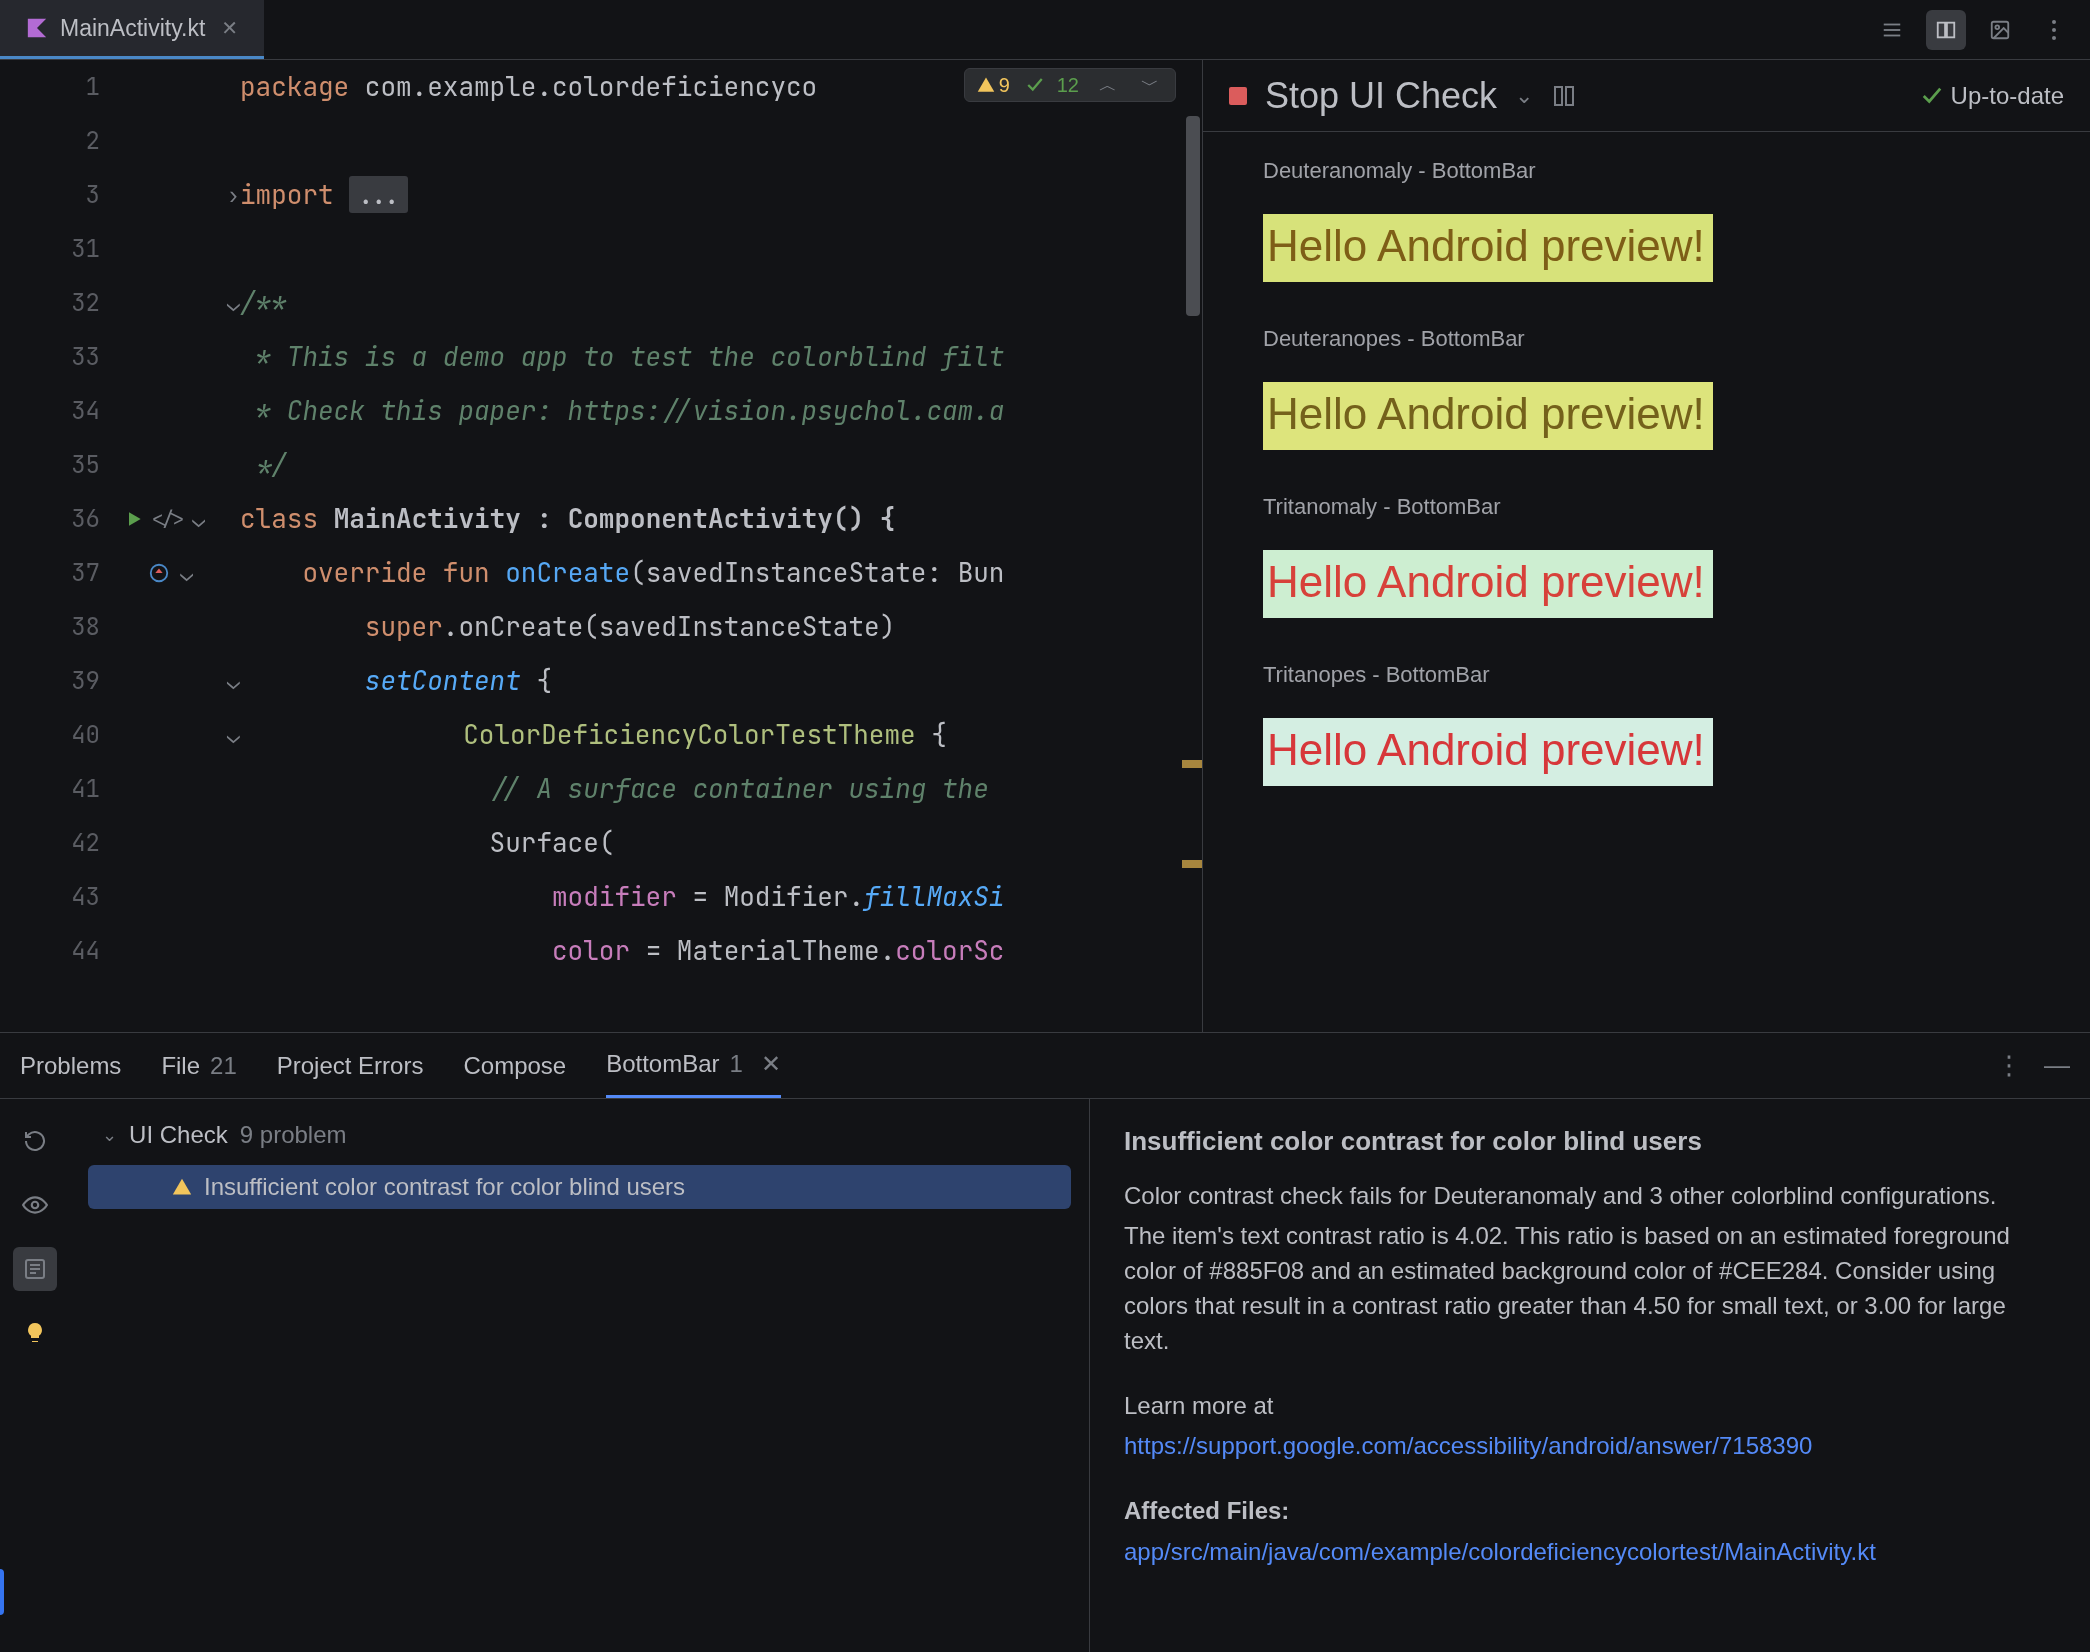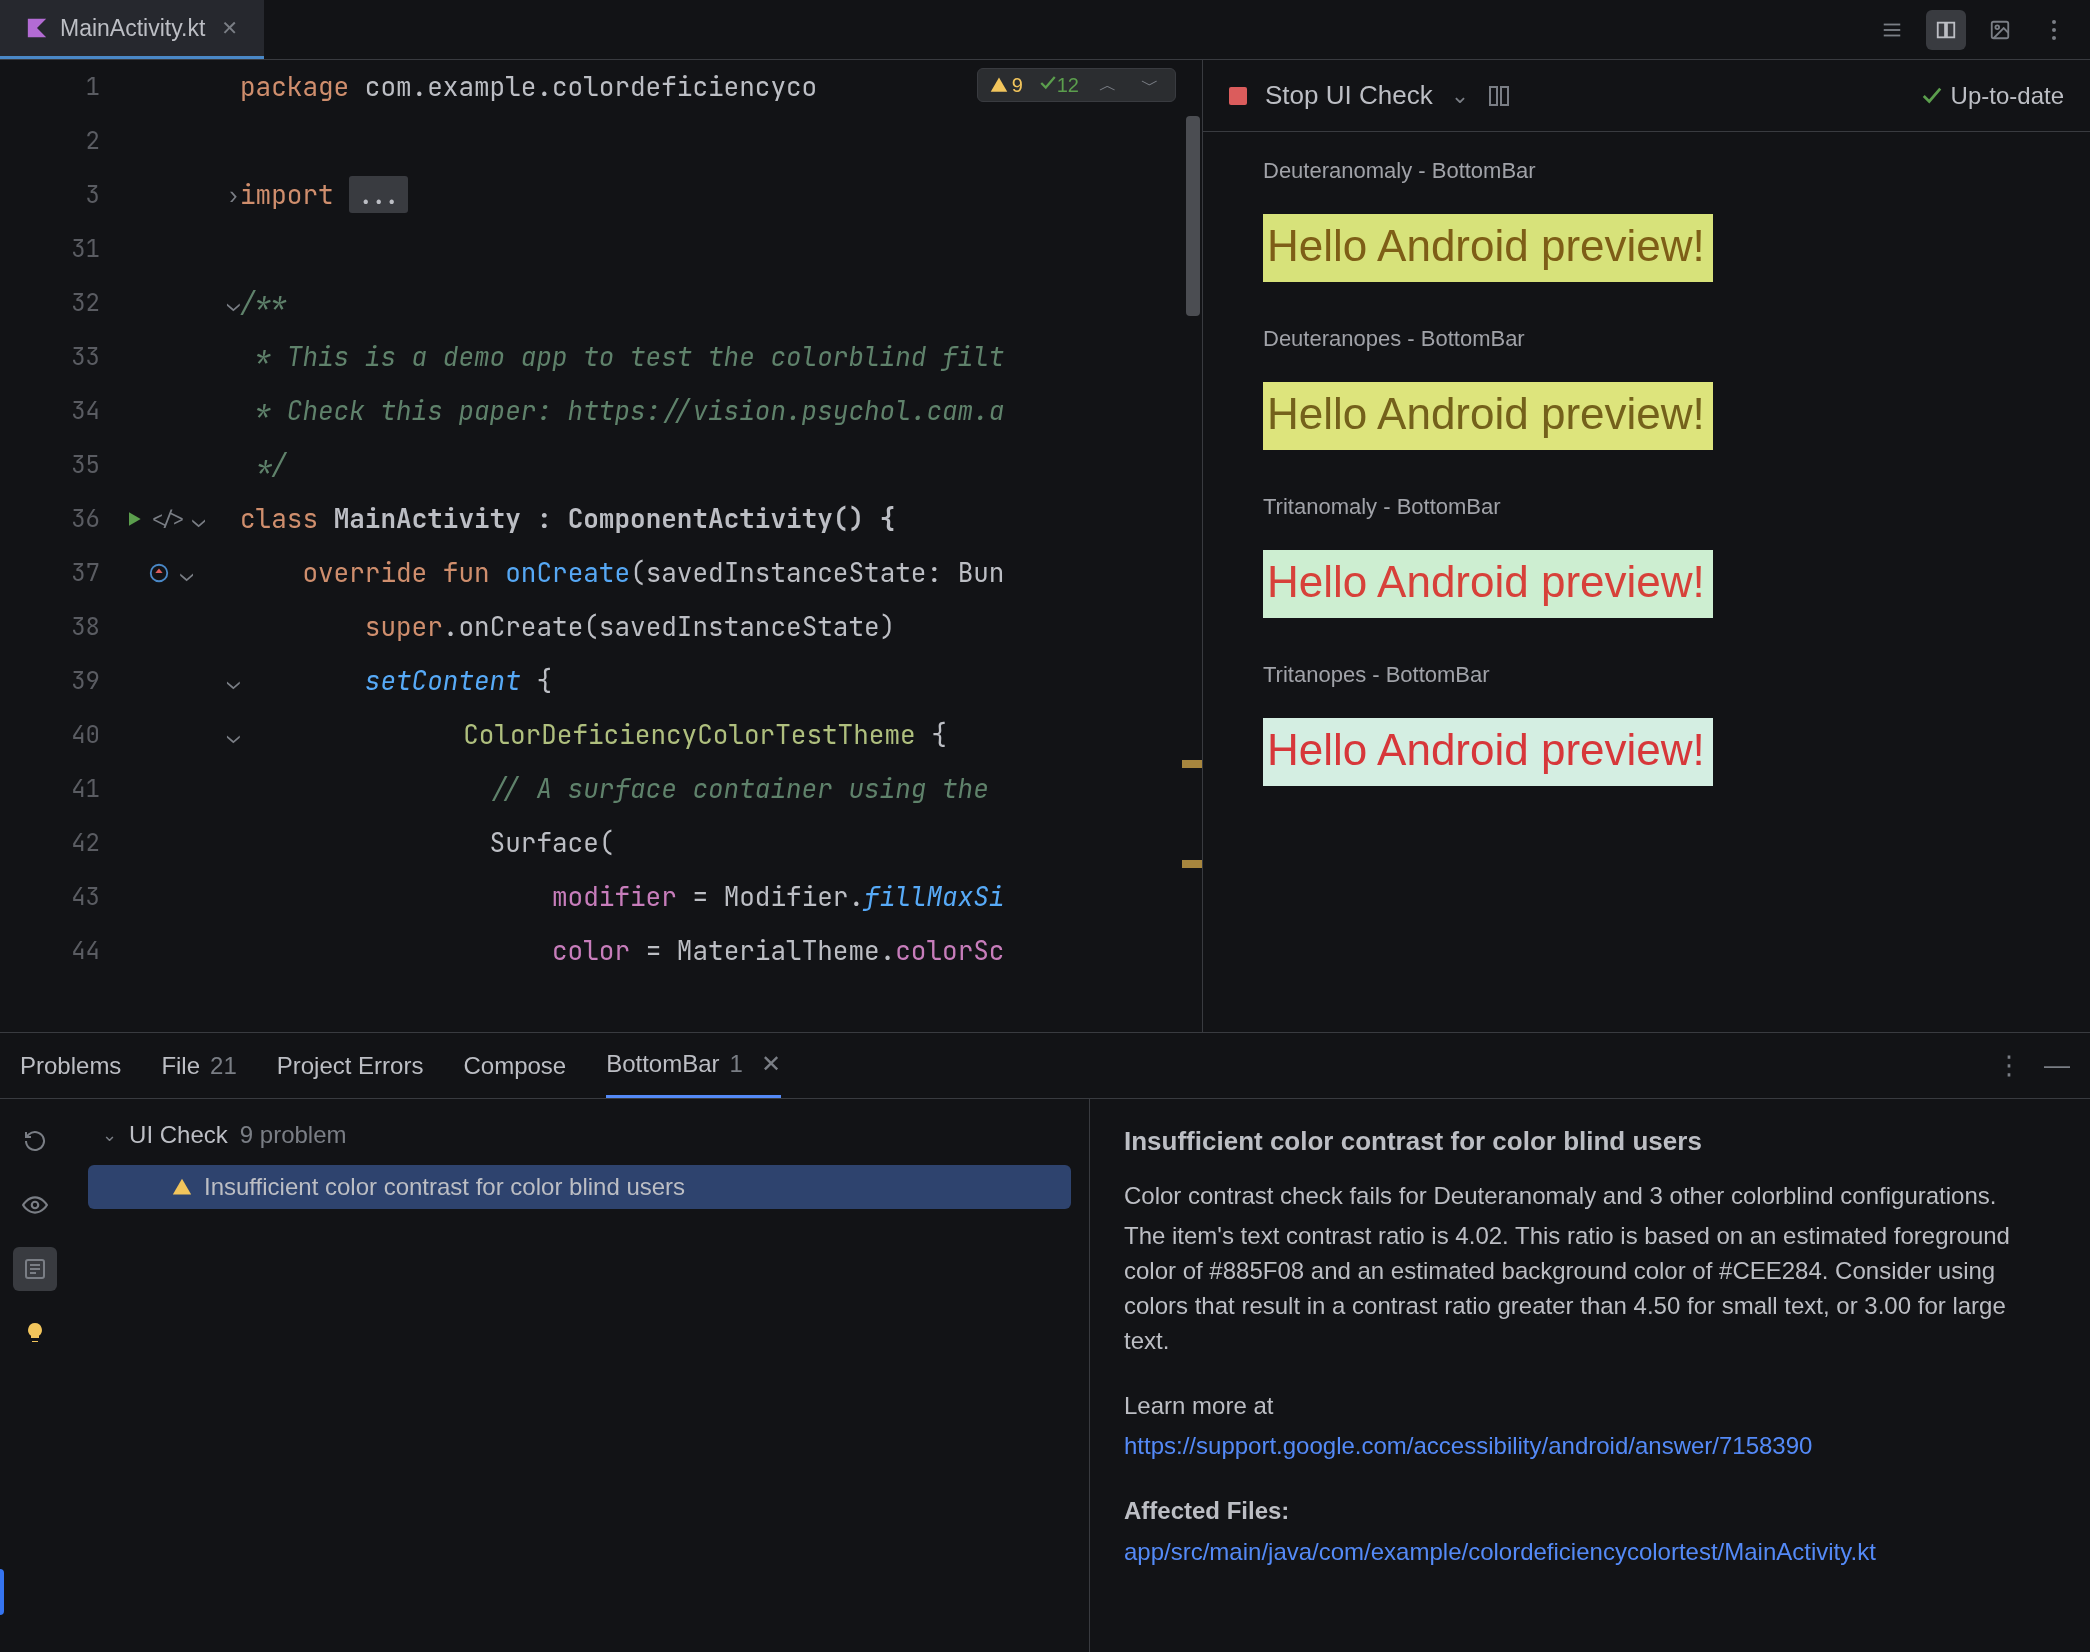--- a/index.html
+++ b/index.html
@@ -58,30 +58,30 @@
   .cls { color:var(--fg);font-weight:bold; }
   .fn  { color:var(--func); }
   .fni { color:var(--funcItalic); font-style:italic; }
   .fld { color:var(--field); }
   .ty  { color:var(--type);margin-left:36px; }
   .op  { color:var(--fg); }
 
   
   .inspect-chip { position:absolute; top:8px; right:26px; background:#2b2d30; border:1px solid #393b40; border-radius:6px; padding:4px 12px; display:flex; gap:16px; align-items:center; font-size:20px; }
   .inspect-chip .warn { color:var(--warn-yellow); display:flex; align-items:center; gap:4px;}
-  .inspect-chip .ok { color:var(--ok-green); display:flex; gap:0;}
+  .inspect-chip .ok { color:var(--ok-green); display:flex; align-items:center; gap:13px;}
   .inspect-chip .nav { color:var(--fg-dim); font-size:18px; padding:0 4px;}
 
   .scroll-hint { position:absolute; right:2px; top:56px; width:14px; height:200px; background:#4b4d52; border-radius:4px; }
   .yellow-mark { position:absolute; right:0; width:20px; height:8px; background:#a7863e; }
 
   
   .preview-header { height:72px; display:flex; align-items:center; padding:0 26px; gap:18px; border-bottom:1px solid var(--border);}
   .preview-header .stop-sq { width:18px; height:18px; background:var(--red-stop); border-radius:2px; }
-  .preview-header .title { font-size:26px; }
+  .preview-header .title { font-size:36px; }
   .preview-header .chev { color:var(--fg-dim); }
   .preview-header .layout-icon { color:var(--fg-dim); }
   .preview-header .spacer { flex:1; }
   .preview-header .status { display:flex; align-items:center; gap:8px; font-size:24px; }
 
   .preview-body { flex:1; overflow:auto; padding:26px 36px; display:flex; flex-direction:column; gap:44px; }
   .preview-group { display:flex; flex-direction:column; gap:30px;margin-left:24px; }
   .preview-label { font-size:22px; color:#a0a2a8; }
   .preview-chip { display:inline-block; font-size:44px; font-weight:400; line-height:1; padding:10px 8px 14px 4px; font-family: "Segoe UI", sans-serif; width:fit-content; }
 

